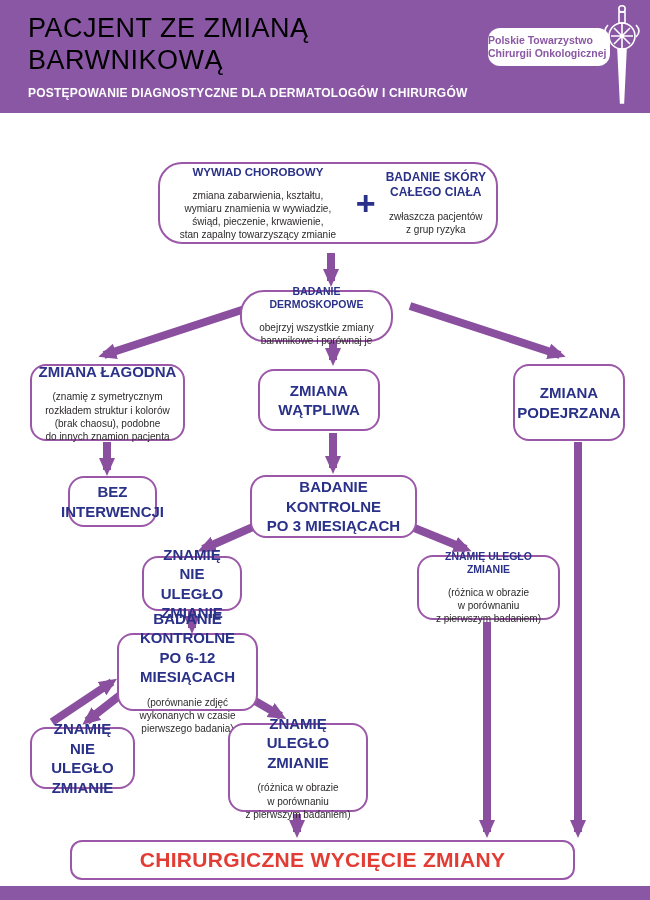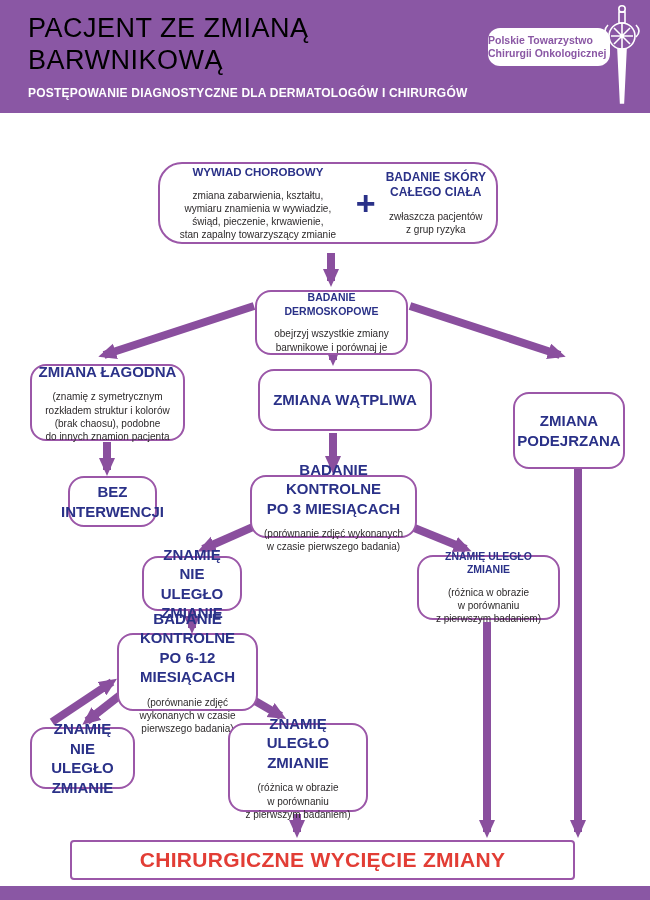--- a/index.html
+++ b/index.html
@@ -30,21 +30,21 @@
   .arrows line{stroke:var(--arrow-purple);stroke-width:8;}
   .arrows .ah{fill:var(--arrow-purple);}
 
   
   .node{position:absolute;box-sizing:border-box;background:#fff;border:2.5px solid var(--box-border);border-radius:16px;display:flex;flex-direction:column;align-items:center;justify-content:center;text-align:center;z-index:2;padding:3px 5px;}
   .node-title{font-weight:bold;color:var(--title-navy);font-size:15px;line-height:1.3;white-space:pre-line;}
   .node-body{color:var(--body-text);font-size:10px;line-height:1.32;white-space:pre-line;margin-top:9px;}
   .top-node{border-radius:24px;flex-direction:row;justify-content:center;gap:8px;padding:6px 10px;}
   .top-col{display:flex;flex-direction:column;align-items:center;justify-content:center;}
   .plus{color:var(--title-navy);font-weight:bold;font-size:34px;line-height:30px;padding:0 2px;}
-  .excision{border-radius:4px;}
+  .excision{border-radius:12px;}
   .excision .node-title{color:var(--excision-red);font-size:21px;letter-spacing:.3px;}
 </style>
 </head>
 <body>
 
 <div class="page">
 
   <div class="header">
     <div class="header-title">PACJENT ZE ZMIANĄ
 BARWNIKOWĄ</div>
@@ -101,53 +101,51 @@
     </div>
     <div class="plus">+</div>
     <div class="top-col" style="width:112px;">
       <div class="node-title" style="font-size:12px;">BADANIE SKÓRY
 CAŁEGO CIAŁA</div>
       <div class="node-body">zwłaszcza pacjentów
 z grup ryzyka</div>
     </div>
   </div>
 
-  <div class="node" style="left:255px;top:290px;width:153px;height:65px;">
+  <div class="node" style="left:240px;top:290px;width:153px;height:52px;border-radius:24px;">
     <div class="node-title" style="font-size:10.5px;">BADANIE DERMOSKOPOWE</div>
     <div class="node-body">obejrzyj wszystkie zmiany
 barwnikowe i porównaj je</div>
   </div>
 
   <div class="node" style="left:30px;top:364px;width:155px;height:77px;">
     <div class="node-title">ZMIANA ŁAGODNA</div>
     <div class="node-body">(znamię z symetrycznym
 rozkładem struktur i kolorów
 (brak chaosu), podobne
 do innych znamion pacjenta</div>
   </div>
 
-  <div class="node" style="left:258px;top:369px;width:174px;height:62px;text-align:center;">
+  <div class="node" style="left:258px;top:369px;width:122px;height:62px;text-align:center;">
     <div class="node-title">ZMIANA WĄTPLIWA</div>
   </div>
 
-  <div class="node" style="left:513px;top:364px;width:112px;height:77px;margin-top:28px;">
+  <div class="node" style="left:513px;top:364px;width:112px;height:77px;">
     <div class="node-title">ZMIANA
 PODEJRZANA</div>
   </div>
 
   <div class="node" style="left:68px;top:476px;width:89px;height:51px;">
     <div class="node-title">BEZ
 INTERWENCJI</div>
   </div>
 
   <div class="node" style="left:250px;top:475px;width:167px;height:63px;">
     <div class="node-title">BADANIE KONTROLNE
 PO 3 MIESIĄCACH</div>
-    <div class="node-body">(porównanie zdjęć wykonanych
-w czasie pierwszego badania)</div>
   </div>
 
   <div class="node" style="left:142px;top:556px;width:100px;height:55px;">
     <div class="node-title">ZNAMIĘ
 NIE ULEGŁO
 ZMIANIE</div>
   </div>
 
   <div class="node" style="left:417px;top:555px;width:143px;height:65px;">
     <div class="node-title" style="font-size:10.5px;">ZNAMIĘ ULEGŁO ZMIANIE</div>

